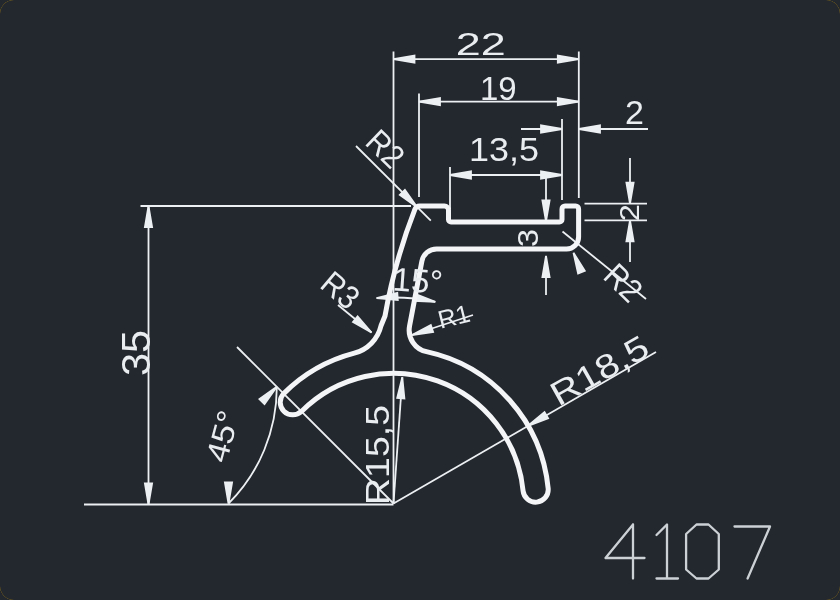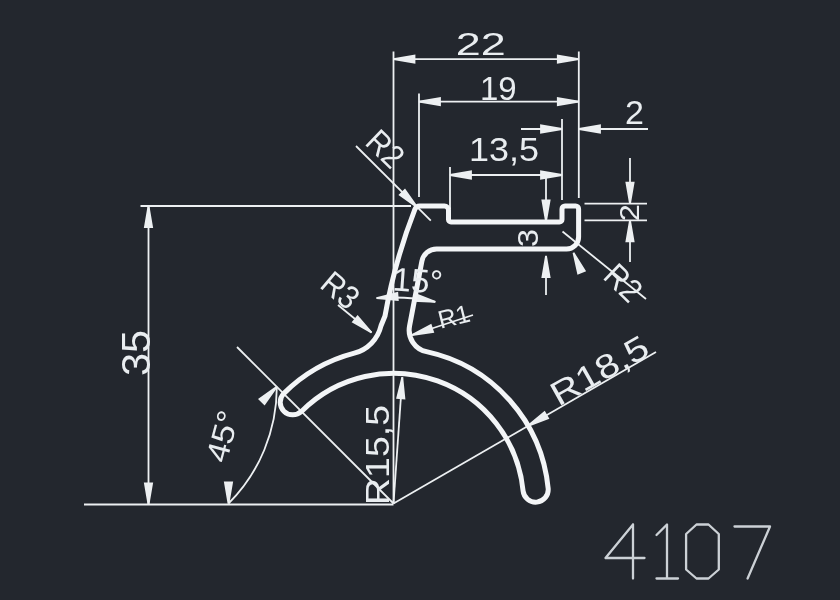--- a/index.html
+++ b/index.html
@@ -1,16 +1,16 @@
 <!DOCTYPE html>
 <html><head>
 <meta charset="utf-8">
 <style>
   html,body { margin:0; padding:0; background:#23272e; }
-  #page { width:840px; height:600px; background:#eab308; overflow:hidden; }
+  #page { width:840px; height:600px; background:#eab308; overflow:hidden;border-radius:14px; }
   text { font-family:"Liberation Sans", sans-serif; fill:#e9edf0; }
 </style>
 </head>
 <body>
 
 <div id="page">
 <svg width="840" height="600" viewBox="0 0 840 600">
 
   <rect x="0" y="0" width="840" height="600" fill="#23272e"></rect>
 

